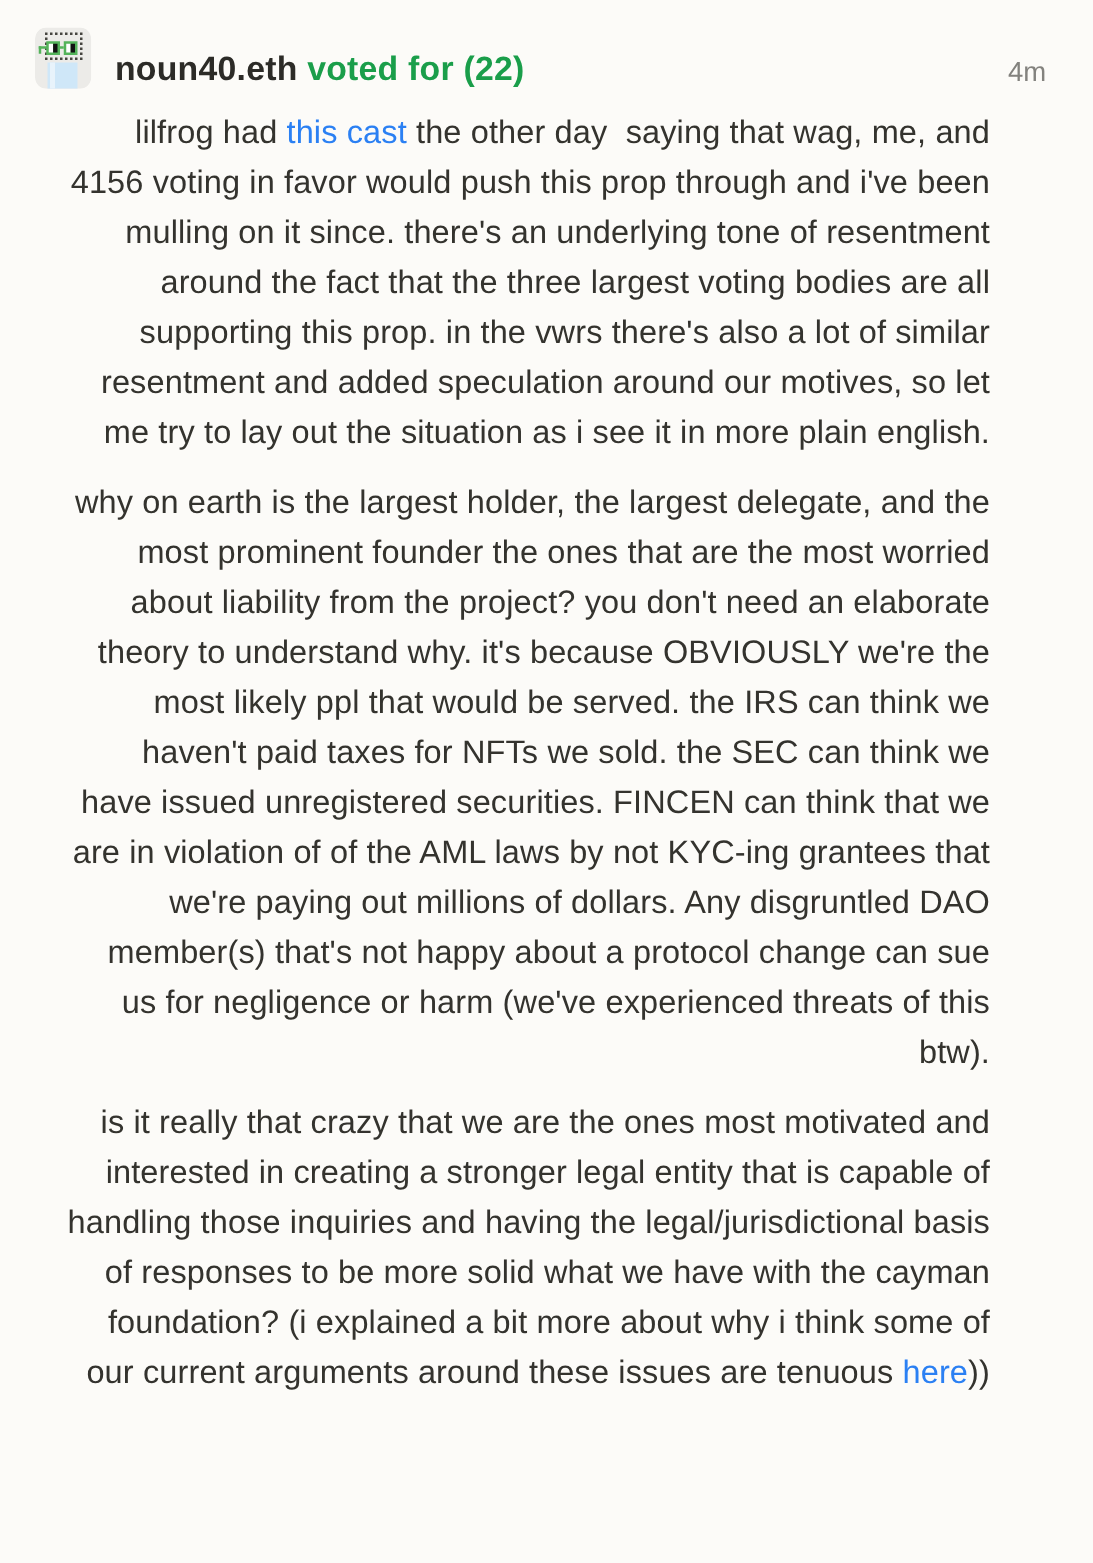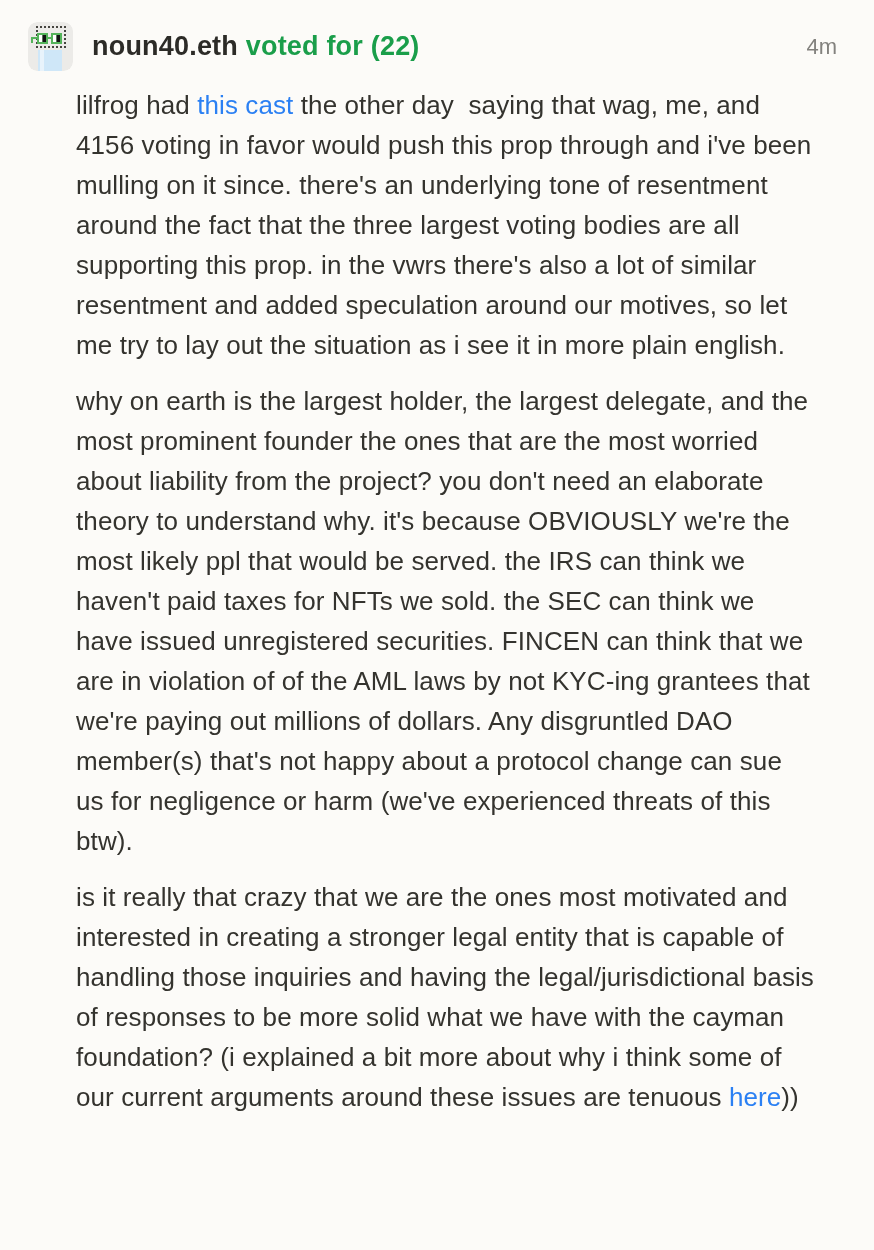--- a/index.html
+++ b/index.html
@@ -11,21 +11,21 @@
     position: relative;
     width: 874px;
     height: 1250px;
     box-sizing: border-box;
     padding: 22px 0 0 28px;
     overflow: hidden;
     color: var(--text, #34332e);
   }
   .header {
     display: flex;
-    align-items: center;
+    align-items: flex-end;
     padding-right: 37px;
   }
   .avatar {
     flex: 0 0 auto;
     width: 45px;
     height: 49px;
     margin-right: 19px;
     border-radius: 9px;
     display: block;
   }
@@ -37,25 +37,26 @@
   }
   .author { color: #2c2b27; }
   .action { color: var(--action-green, #1a9e4a); }
   .timestamp {
     margin-left: auto;
     font-size: 22px;
     font-weight: 400;
     color: var(--timestamp-gray, #83827e);
   }
   .body {
-    margin: 14px 0 0 48px;
+    margin: 14px 0 0 24px;
     width: 740px;
     font-size: 26px;
     line-height: 40px;
     letter-spacing: 0.1px;
+    text-align: right;
   }
   .body p {
     margin: 0 0 16px 0;
     white-space: pre-wrap;
   }
   .body p:last-child { margin-bottom: 0; }
   a.link {
     color: var(--link-blue, #2b80f3);
     text-decoration: none;
     cursor: pointer;

